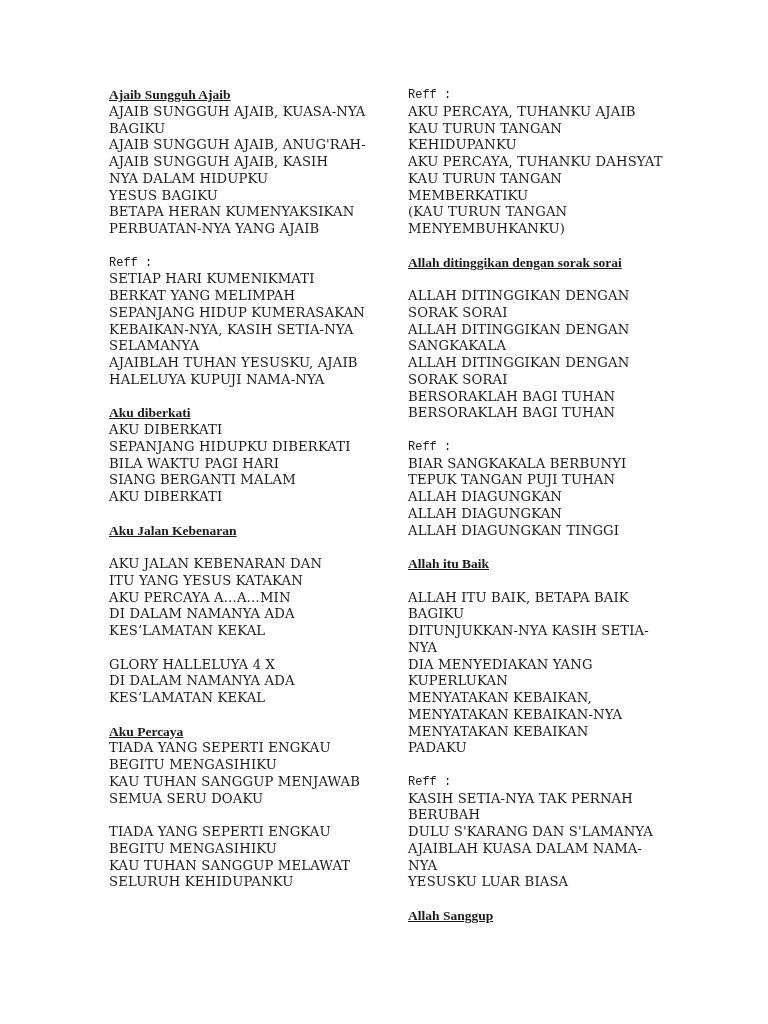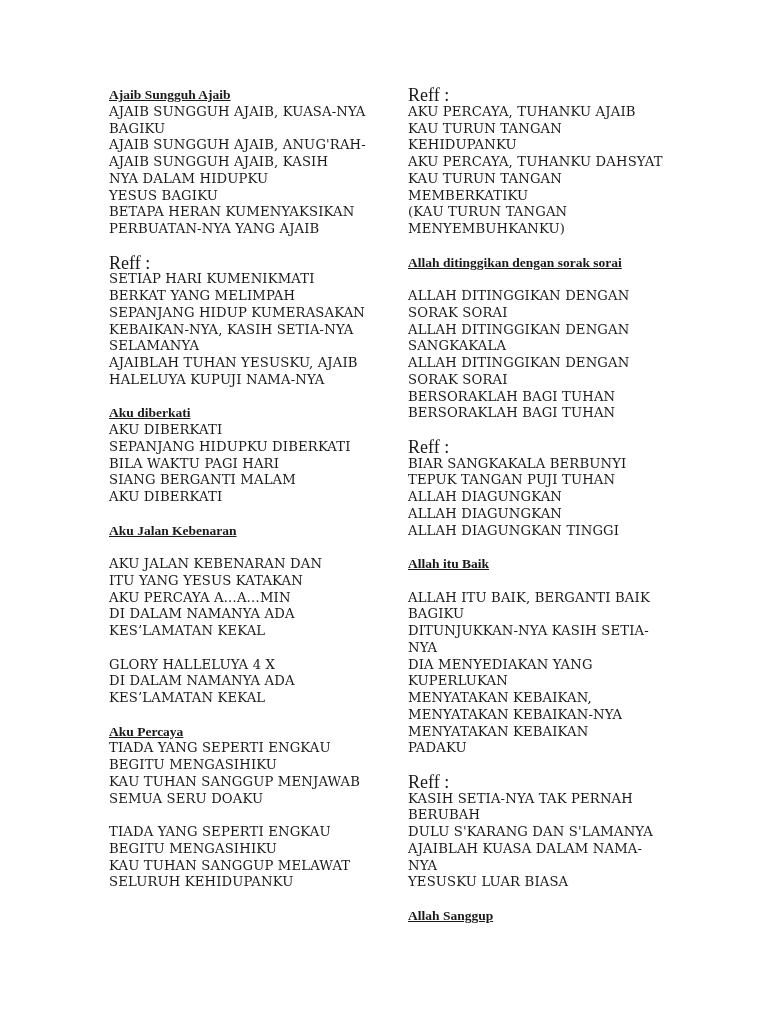--- a/index.html
+++ b/index.html
@@ -37,22 +37,22 @@
       font-weight: normal;
     }
     .title {
       font-family: "Liberation Serif", "DejaVu Serif", serif;
       font-weight: bold;
       text-decoration: underline;
       font-size: 13.5px;
       letter-spacing: 0;
     }
     .reff {
-      font-family: Liberation Serif, serif;
-      font-size: 18px;
+      font-family: Liberation Mono, monospace;
+      font-size: 12px;
       letter-spacing: 0;
     }
     .blank { height: 16.75px; }
   </style>
 </head>
 <body>
 
 <div class="page">
   <div class="column col-left">
       <div class="line title">Ajaib Sungguh Ajaib</div>
@@ -128,21 +128,21 @@
       <div class="line blank"></div>
       <div class="line reff">Reff :</div>
       <div class="line">BIAR SANGKAKALA BERBUNYI</div>
       <div class="line">TEPUK TANGAN PUJI TUHAN</div>
       <div class="line">ALLAH DIAGUNGKAN</div>
       <div class="line">ALLAH DIAGUNGKAN</div>
       <div class="line">ALLAH DIAGUNGKAN TINGGI</div>
       <div class="line blank"></div>
       <div class="line title">Allah itu Baik </div>
       <div class="line blank"></div>
-      <div class="line">ALLAH ITU BAIK, BERGANTI BAIK</div>
+      <div class="line">ALLAH ITU BAIK, BETAPA BAIK</div>
       <div class="line">BAGIKU</div>
       <div class="line">DITUNJUKKAN-NYA KASIH SETIA-</div>
       <div class="line">NYA</div>
       <div class="line">DIA MENYEDIAKAN YANG</div>
       <div class="line">KUPERLUKAN</div>
       <div class="line">MENYATAKAN KEBAIKAN,</div>
       <div class="line">MENYATAKAN KEBAIKAN-NYA</div>
       <div class="line">MENYATAKAN KEBAIKAN</div>
       <div class="line">PADAKU</div>
       <div class="line blank"></div>

